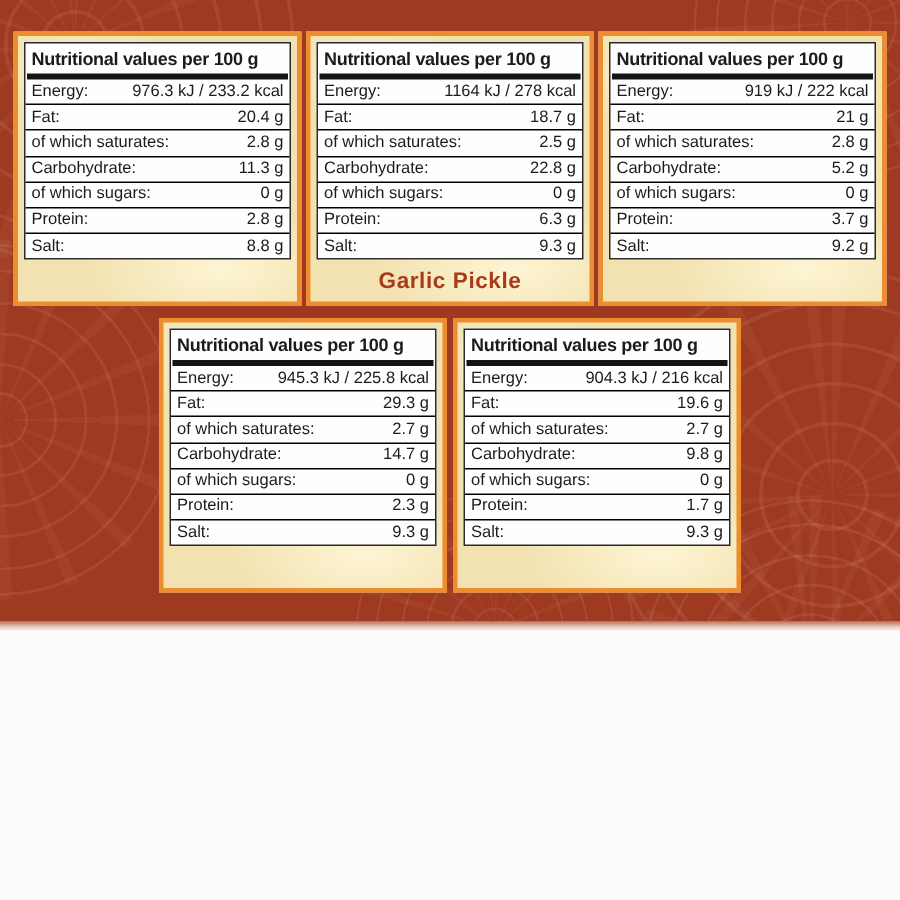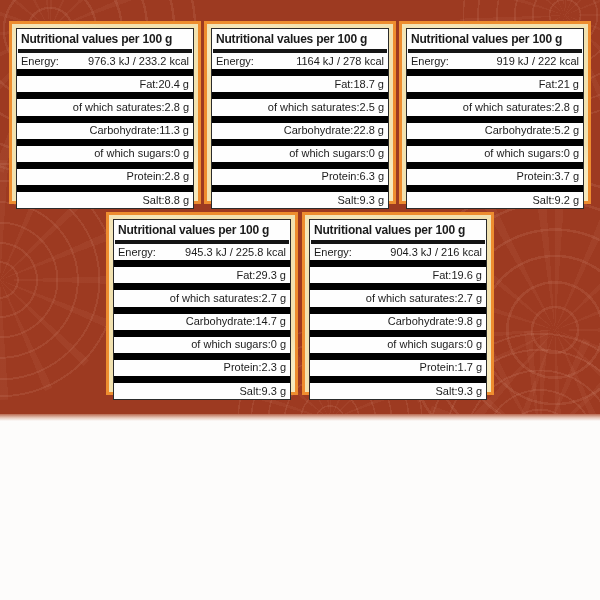--- a/index.html
+++ b/index.html
@@ -37,21 +37,21 @@
         border:3px solid #ee8d2f;padding:4px;
         background:
           radial-gradient(130px 60px at 72% 88%, rgba(255,248,218,.85), transparent 70%),
           radial-gradient(100px 50px at 22% 14%, rgba(255,247,222,.6), transparent 70%),
           #f2e2b0;}
   .nv-table{background:#fefefe;border:1px solid #2b2b2b;color:#1b1b1b;}
   .nv-header{font-weight:bold;font-size:12px;letter-spacing:-.2px;padding:3px 4px 2px;white-space:nowrap;}
   .nv-bar{height:4px;background:#141414;margin:1px 1px 0;}
   .nv-row{display:flex;justify-content:space-between;font-size:11px;line-height:1.2;
           padding:1.5px 4px;white-space:nowrap;}
-  .nv-row + .nv-row{border-top:7px solid #000000;justify-content:flex-end;}
+  .nv-row + .nv-row{border-top:1px solid #000000;}
   .card-name{margin-top:auto;text-align:center;font-weight:bold;color:#a63c1b;
              font-size:15px;letter-spacing:.4px;padding:4px 0 1px;}
 
   
   .bottom-section{position:absolute;top:421px;left:0;width:600px;height:179px;background:#fdfcfb;}
 </style>
 </head>
 <body>
 
 <div class="poster">

